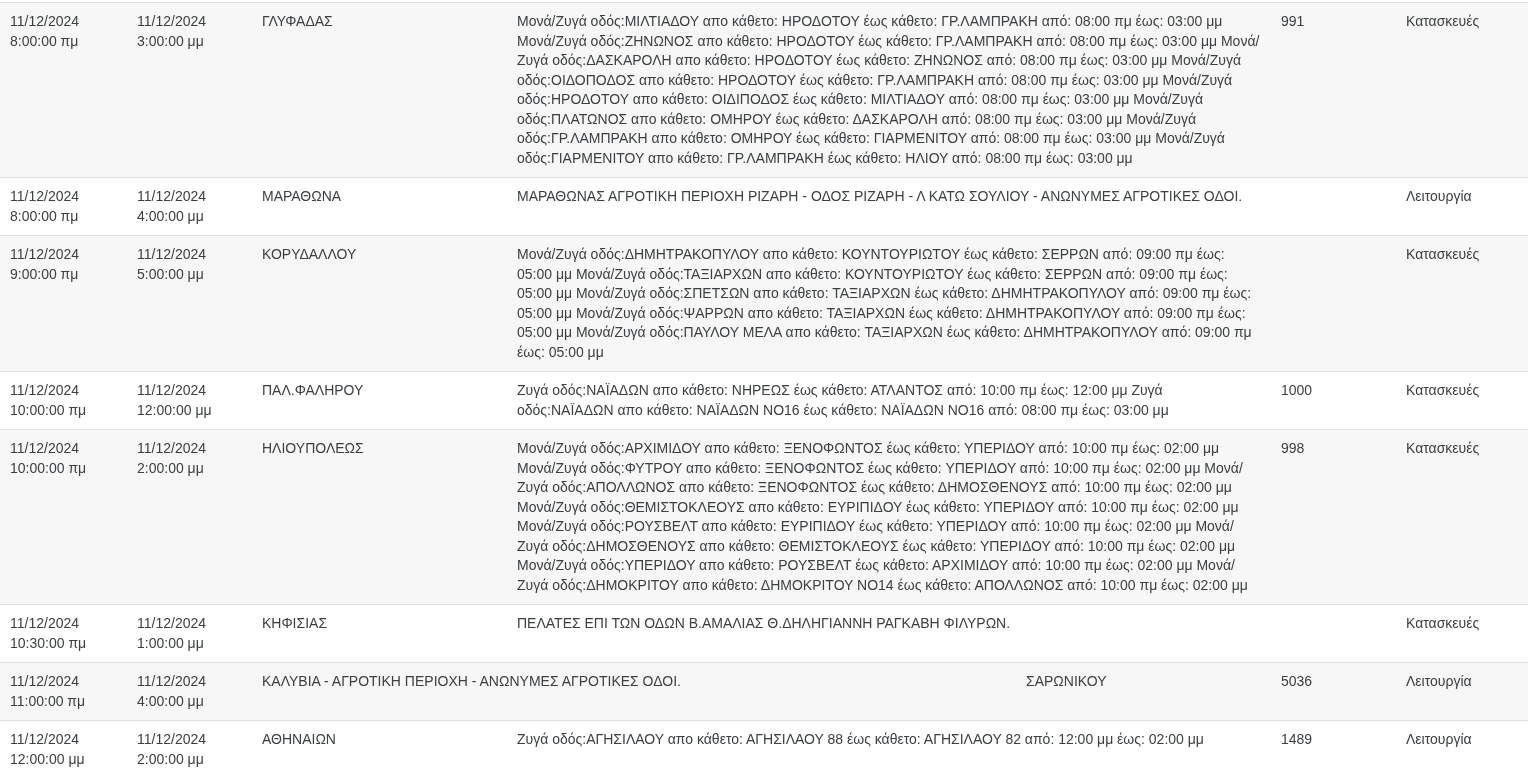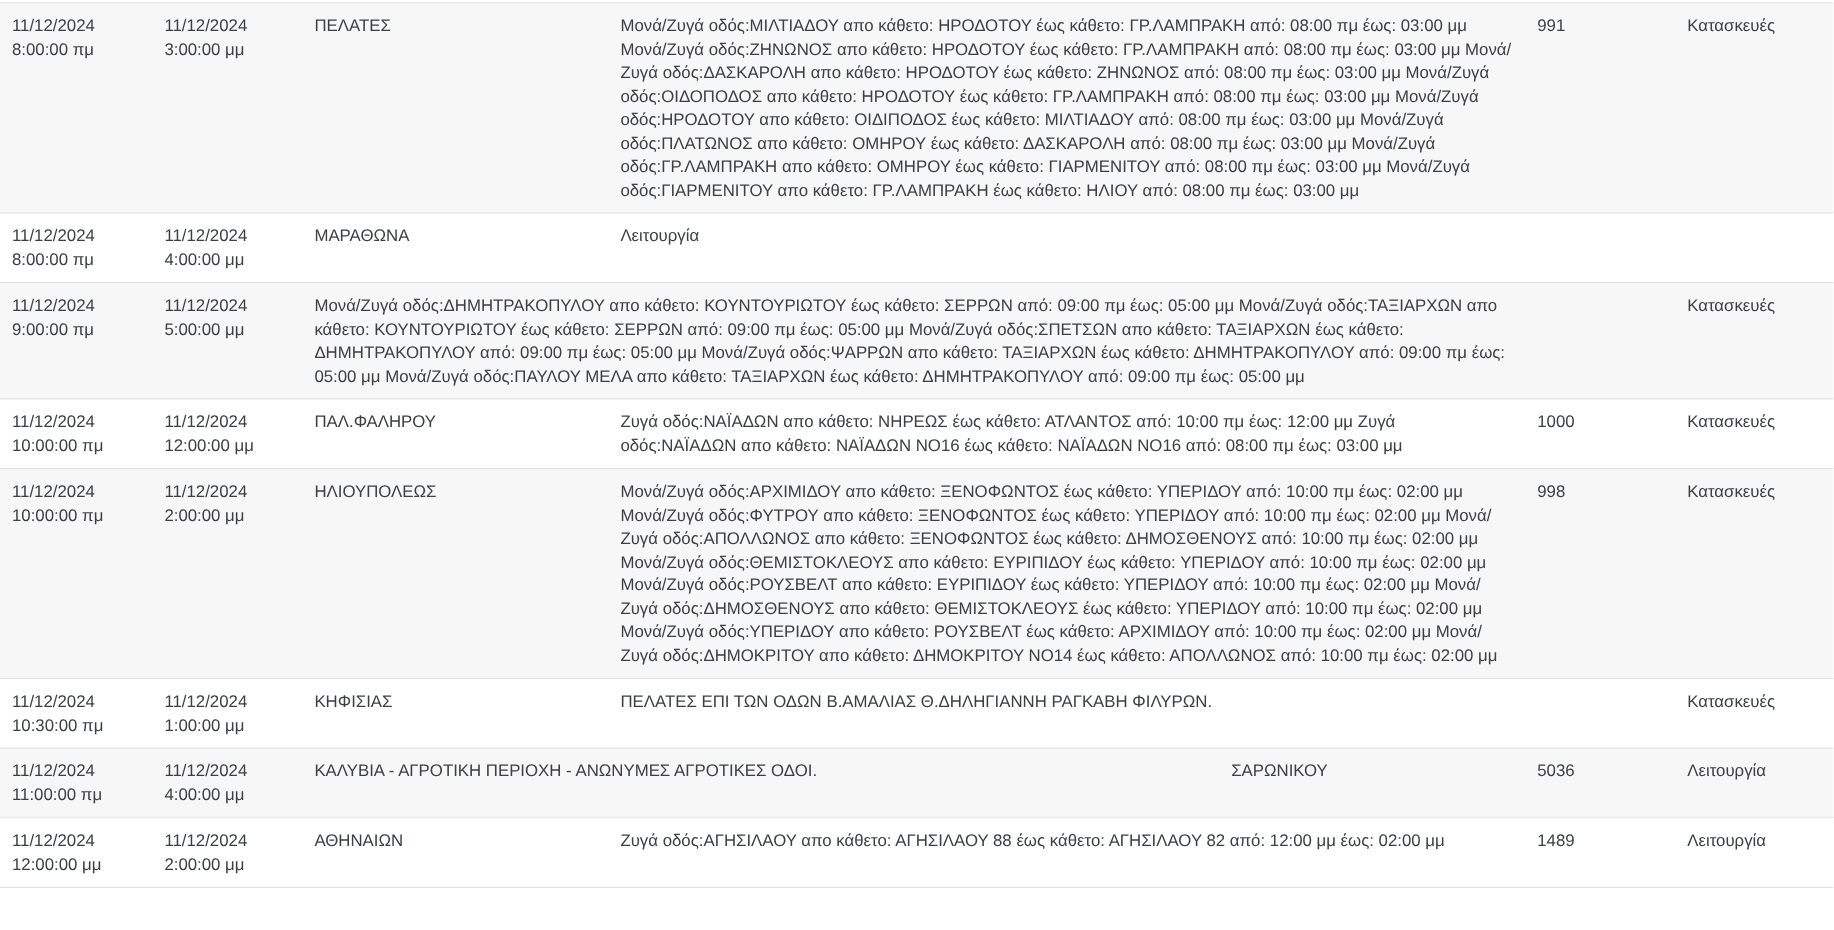--- a/index.html
+++ b/index.html
@@ -43,21 +43,21 @@
   <div class="row">
     <div class="cell col-start">
       <div>11/12/2024</div>
       <div>8:00:00 πμ</div>
     </div>
     <div class="cell col-end">
       <div>11/12/2024</div>
       <div>3:00:00 μμ</div>
     </div>
     <div class="cell col-muni">
-      <span>ΠΕΛΑΤΕΣ</span>
+      <span>ΓΛΥΦΑΔΑΣ</span>
     </div>
     <div class="cell col-desc">
       <div class="desc-text">Μονά/Ζυγά οδός:ΜΙΛΤΙΑΔΟΥ απο κάθετο: ΗΡΟΔΟΤΟΥ έως κάθετο: ΓΡ.ΛΑΜΠΡΑΚΗ από: 08:00 πμ έως: 03:00 μμ Μονά/Ζυγά οδός:ΖΗΝΩΝΟΣ απο κάθετο: ΗΡΟΔΟΤΟΥ έως κάθετο: ΓΡ.ΛΑΜΠΡΑΚΗ από: 08:00 πμ έως: 03:00 μμ Μονά/Ζυγά οδός:ΔΑΣΚΑΡΟΛΗ απο κάθετο: ΗΡΟΔΟΤΟΥ έως κάθετο: ΖΗΝΩΝΟΣ από: 08:00 πμ έως: 03:00 μμ Μονά/Ζυγά οδός:ΟΙΔΟΠΟΔΟΣ απο κάθετο: ΗΡΟΔΟΤΟΥ έως κάθετο: ΓΡ.ΛΑΜΠΡΑΚΗ από: 08:00 πμ έως: 03:00 μμ Μονά/Ζυγά οδός:ΗΡΟΔΟΤΟΥ απο κάθετο: ΟΙΔΙΠΟΔΟΣ έως κάθετο: ΜΙΛΤΙΑΔΟΥ από: 08:00 πμ έως: 03:00 μμ Μονά/Ζυγά οδός:ΠΛΑΤΩΝΟΣ απο κάθετο: ΟΜΗΡΟΥ έως κάθετο: ΔΑΣΚΑΡΟΛΗ από: 08:00 πμ έως: 03:00 μμ Μονά/Ζυγά οδός:ΓΡ.ΛΑΜΠΡΑΚΗ απο κάθετο: ΟΜΗΡΟΥ έως κάθετο: ΓΙΑΡΜΕΝΙΤΟΥ από: 08:00 πμ έως: 03:00 μμ Μονά/Ζυγά οδός:ΓΙΑΡΜΕΝΙΤΟΥ απο κάθετο: ΓΡ.ΛΑΜΠΡΑΚΗ έως κάθετο: ΗΛΙΟΥ από: 08:00 πμ έως: 03:00 μμ</div>
     </div>
     <div class="cell col-num">
       <span>991</span>
     </div>
     <div class="cell col-cat">
       <span>Κατασκευές</span>
     </div>
@@ -68,34 +68,40 @@
       <div>11/12/2024</div>
       <div>8:00:00 πμ</div>
     </div>
     <div class="cell col-end">
       <div>11/12/2024</div>
       <div>4:00:00 μμ</div>
     </div>
     <div class="cell col-muni">
       <span>ΜΑΡΑΘΩΝΑ</span>
     </div>
+    <div class="cell col-desc">
+      <div class="desc-text">ΜΑΡΑΘΩΝΑΣ ΑΓΡΟΤΙΚΗ ΠΕΡΙΟΧΗ ΡΙΖΑΡΗ - ΟΔΟΣ ΡΙΖΑΡΗ - Λ ΚΑΤΩ ΣΟΥΛΙΟΥ - ΑΝΩΝΥΜΕΣ ΑΓΡΟΤΙΚΕΣ ΟΔΟΙ.</div>
+    </div>
     <div class="cell col-cat">
       <span>Λειτουργία</span>
     </div>
   </div>
 
   <div class="row">
     <div class="cell col-start">
       <div>11/12/2024</div>
       <div>9:00:00 πμ</div>
     </div>
     <div class="cell col-end">
       <div>11/12/2024</div>
       <div>5:00:00 μμ</div>
     </div>
+    <div class="cell col-muni">
+      <span>ΚΟΡΥΔΑΛΛΟΥ</span>
+    </div>
     <div class="cell col-desc">
       <div class="desc-text">Μονά/Ζυγά οδός:ΔΗΜΗΤΡΑΚΟΠΥΛΟΥ απο κάθετο: ΚΟΥΝΤΟΥΡΙΩΤΟΥ έως κάθετο: ΣΕΡΡΩΝ από: 09:00 πμ έως: 05:00 μμ Μονά/Ζυγά οδός:ΤΑΞΙΑΡΧΩΝ απο κάθετο: ΚΟΥΝΤΟΥΡΙΩΤΟΥ έως κάθετο: ΣΕΡΡΩΝ από: 09:00 πμ έως: 05:00 μμ Μονά/Ζυγά οδός:ΣΠΕΤΣΩΝ απο κάθετο: ΤΑΞΙΑΡΧΩΝ έως κάθετο: ΔΗΜΗΤΡΑΚΟΠΥΛΟΥ από: 09:00 πμ έως: 05:00 μμ Μονά/Ζυγά οδός:ΨΑΡΡΩΝ απο κάθετο: ΤΑΞΙΑΡΧΩΝ έως κάθετο: ΔΗΜΗΤΡΑΚΟΠΥΛΟΥ από: 09:00 πμ έως: 05:00 μμ Μονά/Ζυγά οδός:ΠΑΥΛΟΥ ΜΕΛΑ απο κάθετο: ΤΑΞΙΑΡΧΩΝ έως κάθετο: ΔΗΜΗΤΡΑΚΟΠΥΛΟΥ από: 09:00 πμ έως: 05:00 μμ</div>
     </div>
     <div class="cell col-num">
       <span></span>
     </div>
     <div class="cell col-cat">
       <span>Κατασκευές</span>
     </div>
   </div>

